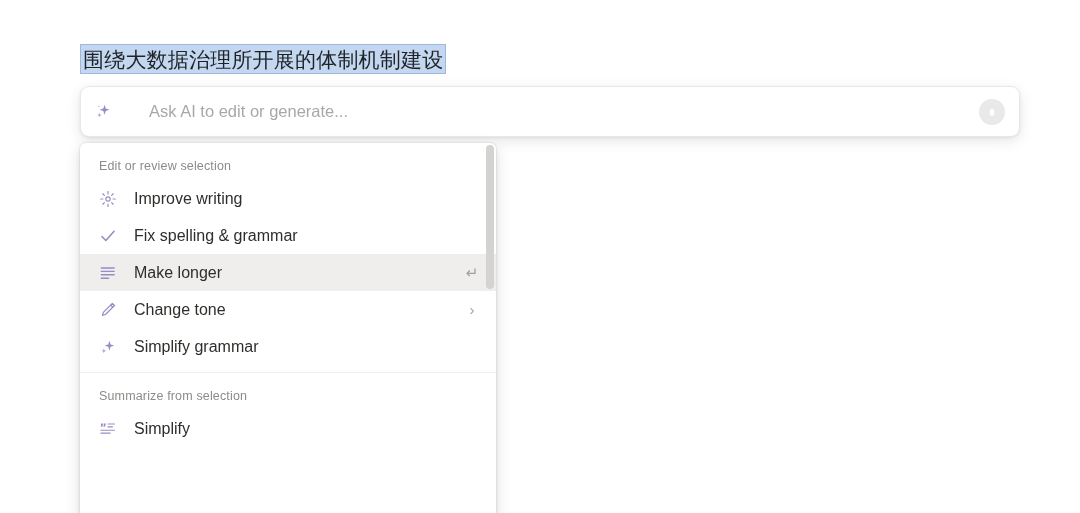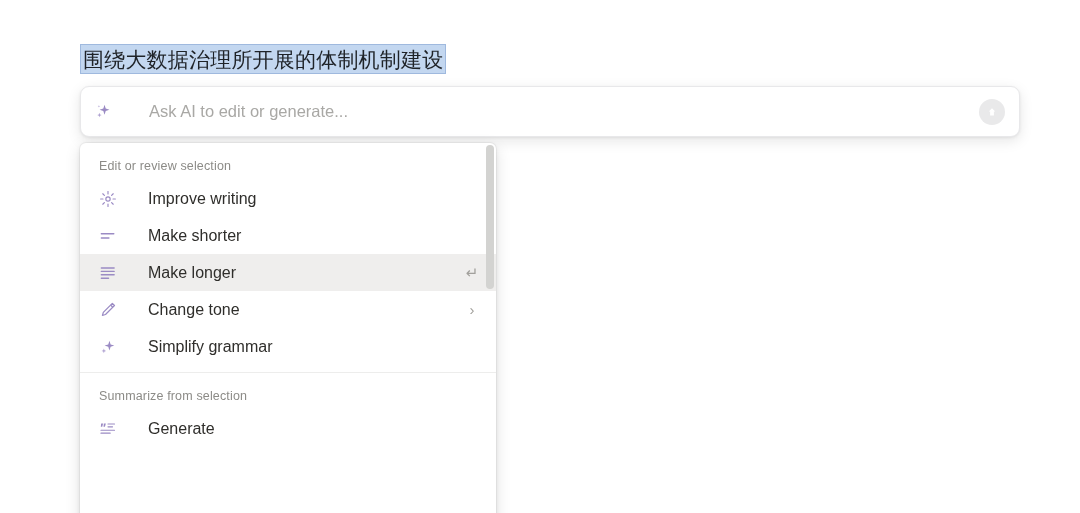--- a/index.html
+++ b/index.html
@@ -135,21 +135,21 @@
   .menu-item .mi-icon {
     width: 22px;
     flex: 0 0 auto;
     display: flex;
     align-items: center;
     justify-content: flex-start;
   }
   .menu-item .mi-label {
     font-size: 16px;
     color: #2f2e2b;
-    margin-left: 27px;
+    margin-left: 13px;
     flex: 1 1 auto;
     white-space: nowrap;
   }
   .menu-item .mi-right {
     flex: 0 0 auto;
     color: #a2a09c;
     font-size: 15px;
     display: flex;
     align-items: center;
     justify-content: center;
@@ -225,33 +225,30 @@
             <line x1="15.8" y1="4.2" x2="14.0" y2="6.0"></line>
             <line x1="6.0" y1="14.0" x2="4.2" y2="15.8"></line>
           </g>
           <circle cx="10" cy="10" r="2.4" fill="none" stroke="#9b8bc4" stroke-width="1.3"></circle>
         </svg>
       </span>
       <span class="mi-label">Improve writing</span>
       <span class="mi-right"></span>
     </div>
 
-
-    <div class="menu-item">
-      <span class="mi-icon">
-        <svg width="18" height="18" viewBox="0 0 20 20" aria-hidden="true">
-          <g stroke="#9b8bc4" stroke-width="1.6" stroke-linecap="round">
-            <line x1="2.6" y1="7.6" x2="16.4" y2="7.6"></line>
-            <line x1="2.6" y1="12.2" x2="11.0" y2="12.2"></line>
-          </g>
-        </svg>
-      </span>
-      <span class="mi-label">Make shorter</span>
+    <div class="menu-item">
+      <span class="mi-icon">
+        <svg width="18" height="18" viewBox="0 0 20 20" aria-hidden="true">
+          <polyline points="3.2,10.6 7.6,15 16.8,4.8" fill="none" stroke="#9b8bc4" stroke-width="1.8" stroke-linecap="round" stroke-linejoin="round"></polyline>
+        </svg>
+      </span>
+      <span class="mi-label">Fix spelling &amp; grammar</span>
       <span class="mi-right"></span>
     </div>
+
 
     <div class="menu-item active">
       <span class="mi-icon">
         <svg width="18" height="18" viewBox="0 0 20 20" aria-hidden="true">
           <g stroke="#9b8bc4" stroke-width="1.6" stroke-linecap="round">
             <line x1="2.6" y1="4.4" x2="16.8" y2="4.4"></line>
             <line x1="2.6" y1="8.2" x2="16.8" y2="8.2"></line>
             <line x1="2.6" y1="12.0" x2="16.8" y2="12.0"></line>
             <line x1="2.6" y1="15.8" x2="10.6" y2="15.8"></line>
           </g>
@@ -292,21 +289,21 @@
         <svg width="18" height="18" viewBox="0 0 20 20" aria-hidden="true">
           <path d="M2.4 4.0 L4.6 4.0 L3.6 7.4 L2.0 7.4 Z M5.4 4.0 L7.6 4.0 L6.6 7.4 L5.0 7.4 Z" fill="#9b8bc4"></path>
           <g stroke="#9b8bc4" stroke-width="1.3" stroke-linecap="round">
             <line x1="10.0" y1="4.4" x2="17.2" y2="4.4"></line>
             <line x1="10.0" y1="7.6" x2="15.0" y2="7.6"></line>
             <line x1="2.2" y1="11.4" x2="17.2" y2="11.4"></line>
             <line x1="2.2" y1="14.6" x2="12.4" y2="14.6"></line>
           </g>
         </svg>
       </span>
-      <span class="mi-label">Generate</span>
+      <span class="mi-label">Simplify</span>
       <span class="mi-right"></span>
     </div>
 
     <div class="scroll-track">
       <div class="scroll-thumb"></div>
     </div>
 
   </div>
 </div>
 

